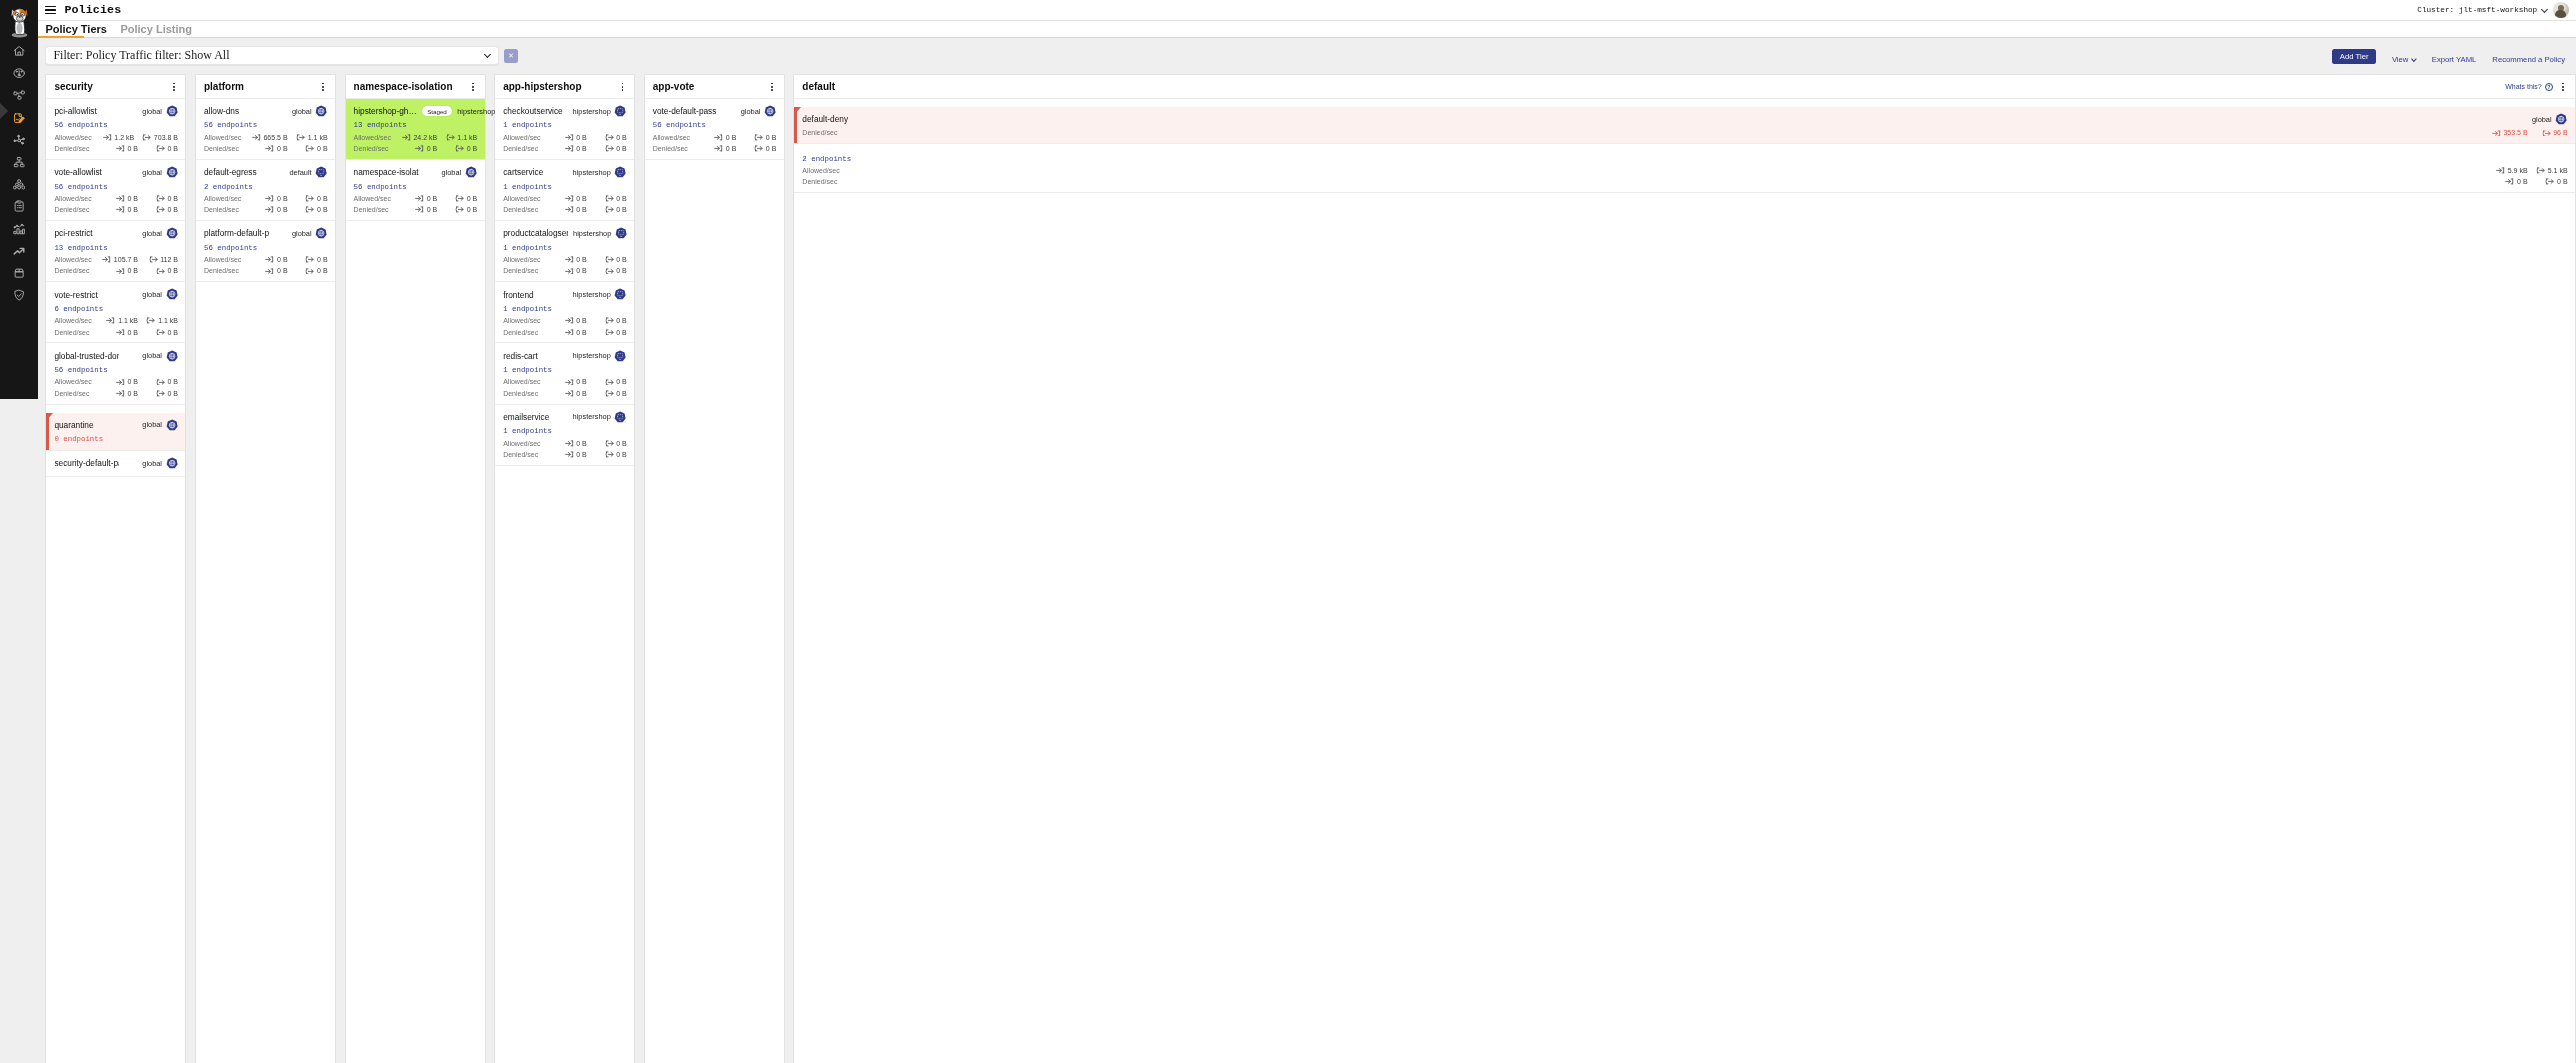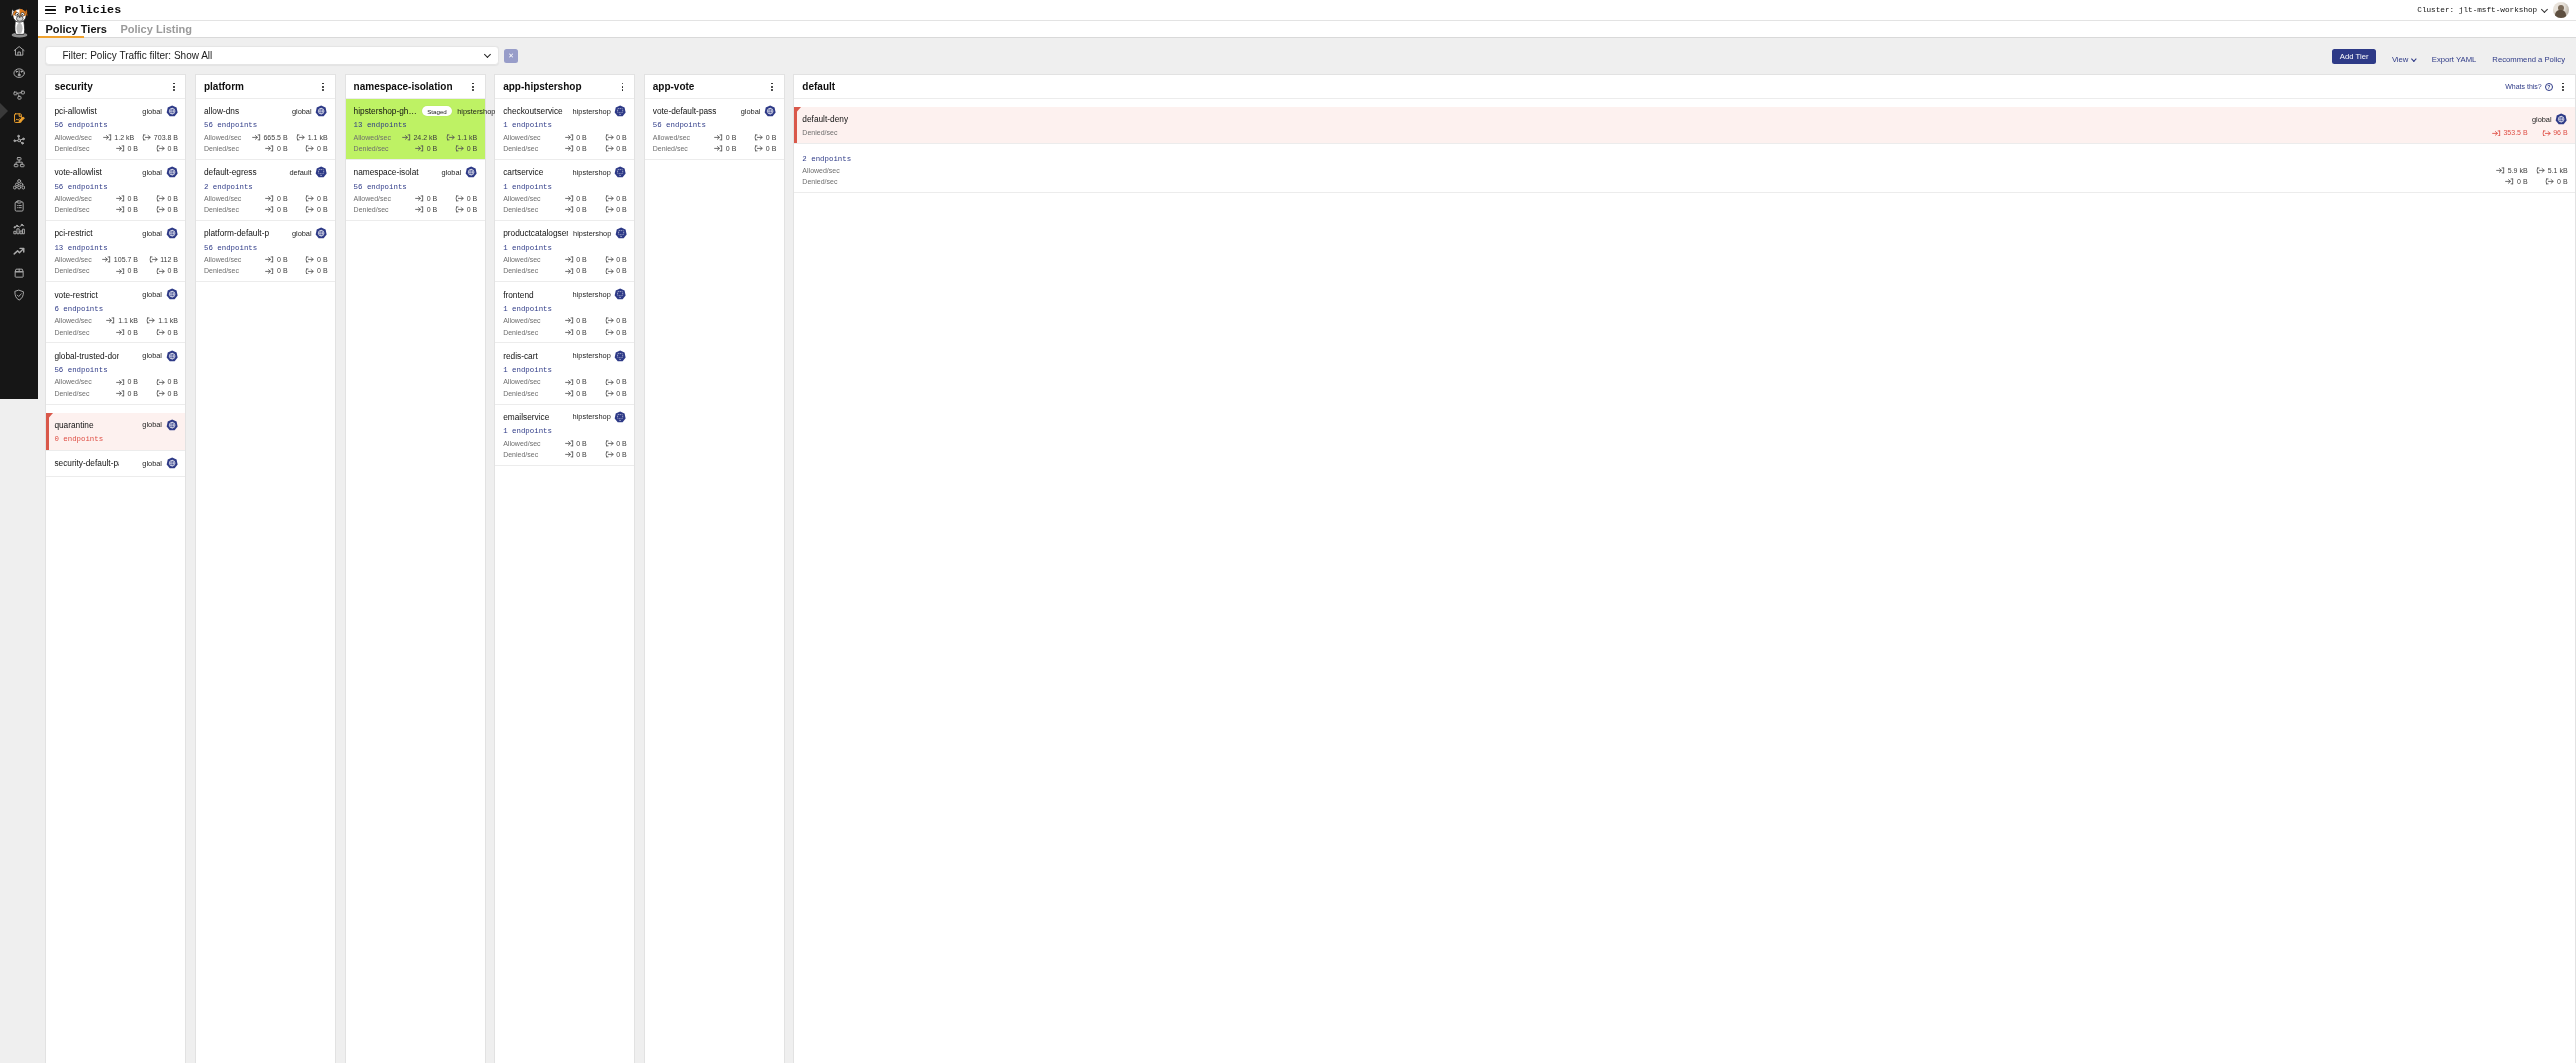--- a/index.html
+++ b/index.html
@@ -37,21 +37,21 @@
   .tab { font-size:11px; margin-left:7.4px; cursor:pointer; padding-bottom:0.6px; }
   .tab.active { font-weight:bold; color:#141414; }
   .tab.inactive { color:#9a9a9a; font-weight:bold; margin-left:13.5px; }
   .tab-underline { position:absolute; left:0; bottom:-0.6px; width:46px; height:1.8px; background:#f0a22e; }
 
   
   .content { position:absolute; left:38px; top:38px; right:0; bottom:0; }
   .filter-box { position:absolute; left:7.4px; top:8px; width:454px; height:19px; background:#fff;
     border:0.6px solid #e5e5e5; border-radius:3.7px; box-shadow:0 0.6px 1.2px rgba(0,0,0,.05);
     display:flex; align-items:center; cursor:pointer; }
-  .filter-box .label { font-size:10px; color:#1b1b1b; margin-left:16px; }
+  .filter-box .label { font-size:12px; color:#1b1b1b; margin-left:7px;font-family:Liberation Serif, serif; }
   .filter-box .chev { margin-left:auto; margin-right:8.6px; border-color:#222; }
   .filter-clear { position:absolute; left:466px; top:10.5px; width:14px; height:14px; background:#989dc9;
     border:none; border-radius:2.5px; color:#fff; font-size:6.8px; line-height:14px; text-align:center; cursor:pointer; }
   .toolbar { position:absolute; right:11px; top:10.5px; display:flex; align-items:flex-end; gap:16px; }
   .btn-primary { background:#2e3a87; color:#fff; font-size:7.7px; border:none; border-radius:2.5px;
     padding:3.1px 7.4px; cursor:pointer; font-family:inherit; }
   .tool-link { color:#2e3a87; font-size:7.7px; cursor:pointer; display:flex; align-items:center; gap:3.7px; background:none; border:none; font-family:inherit; }
   .tool-link .chev { border-color:#2e3a87; width:3.7px; height:3.7px; margin-top:-1.2px; }
 
   

